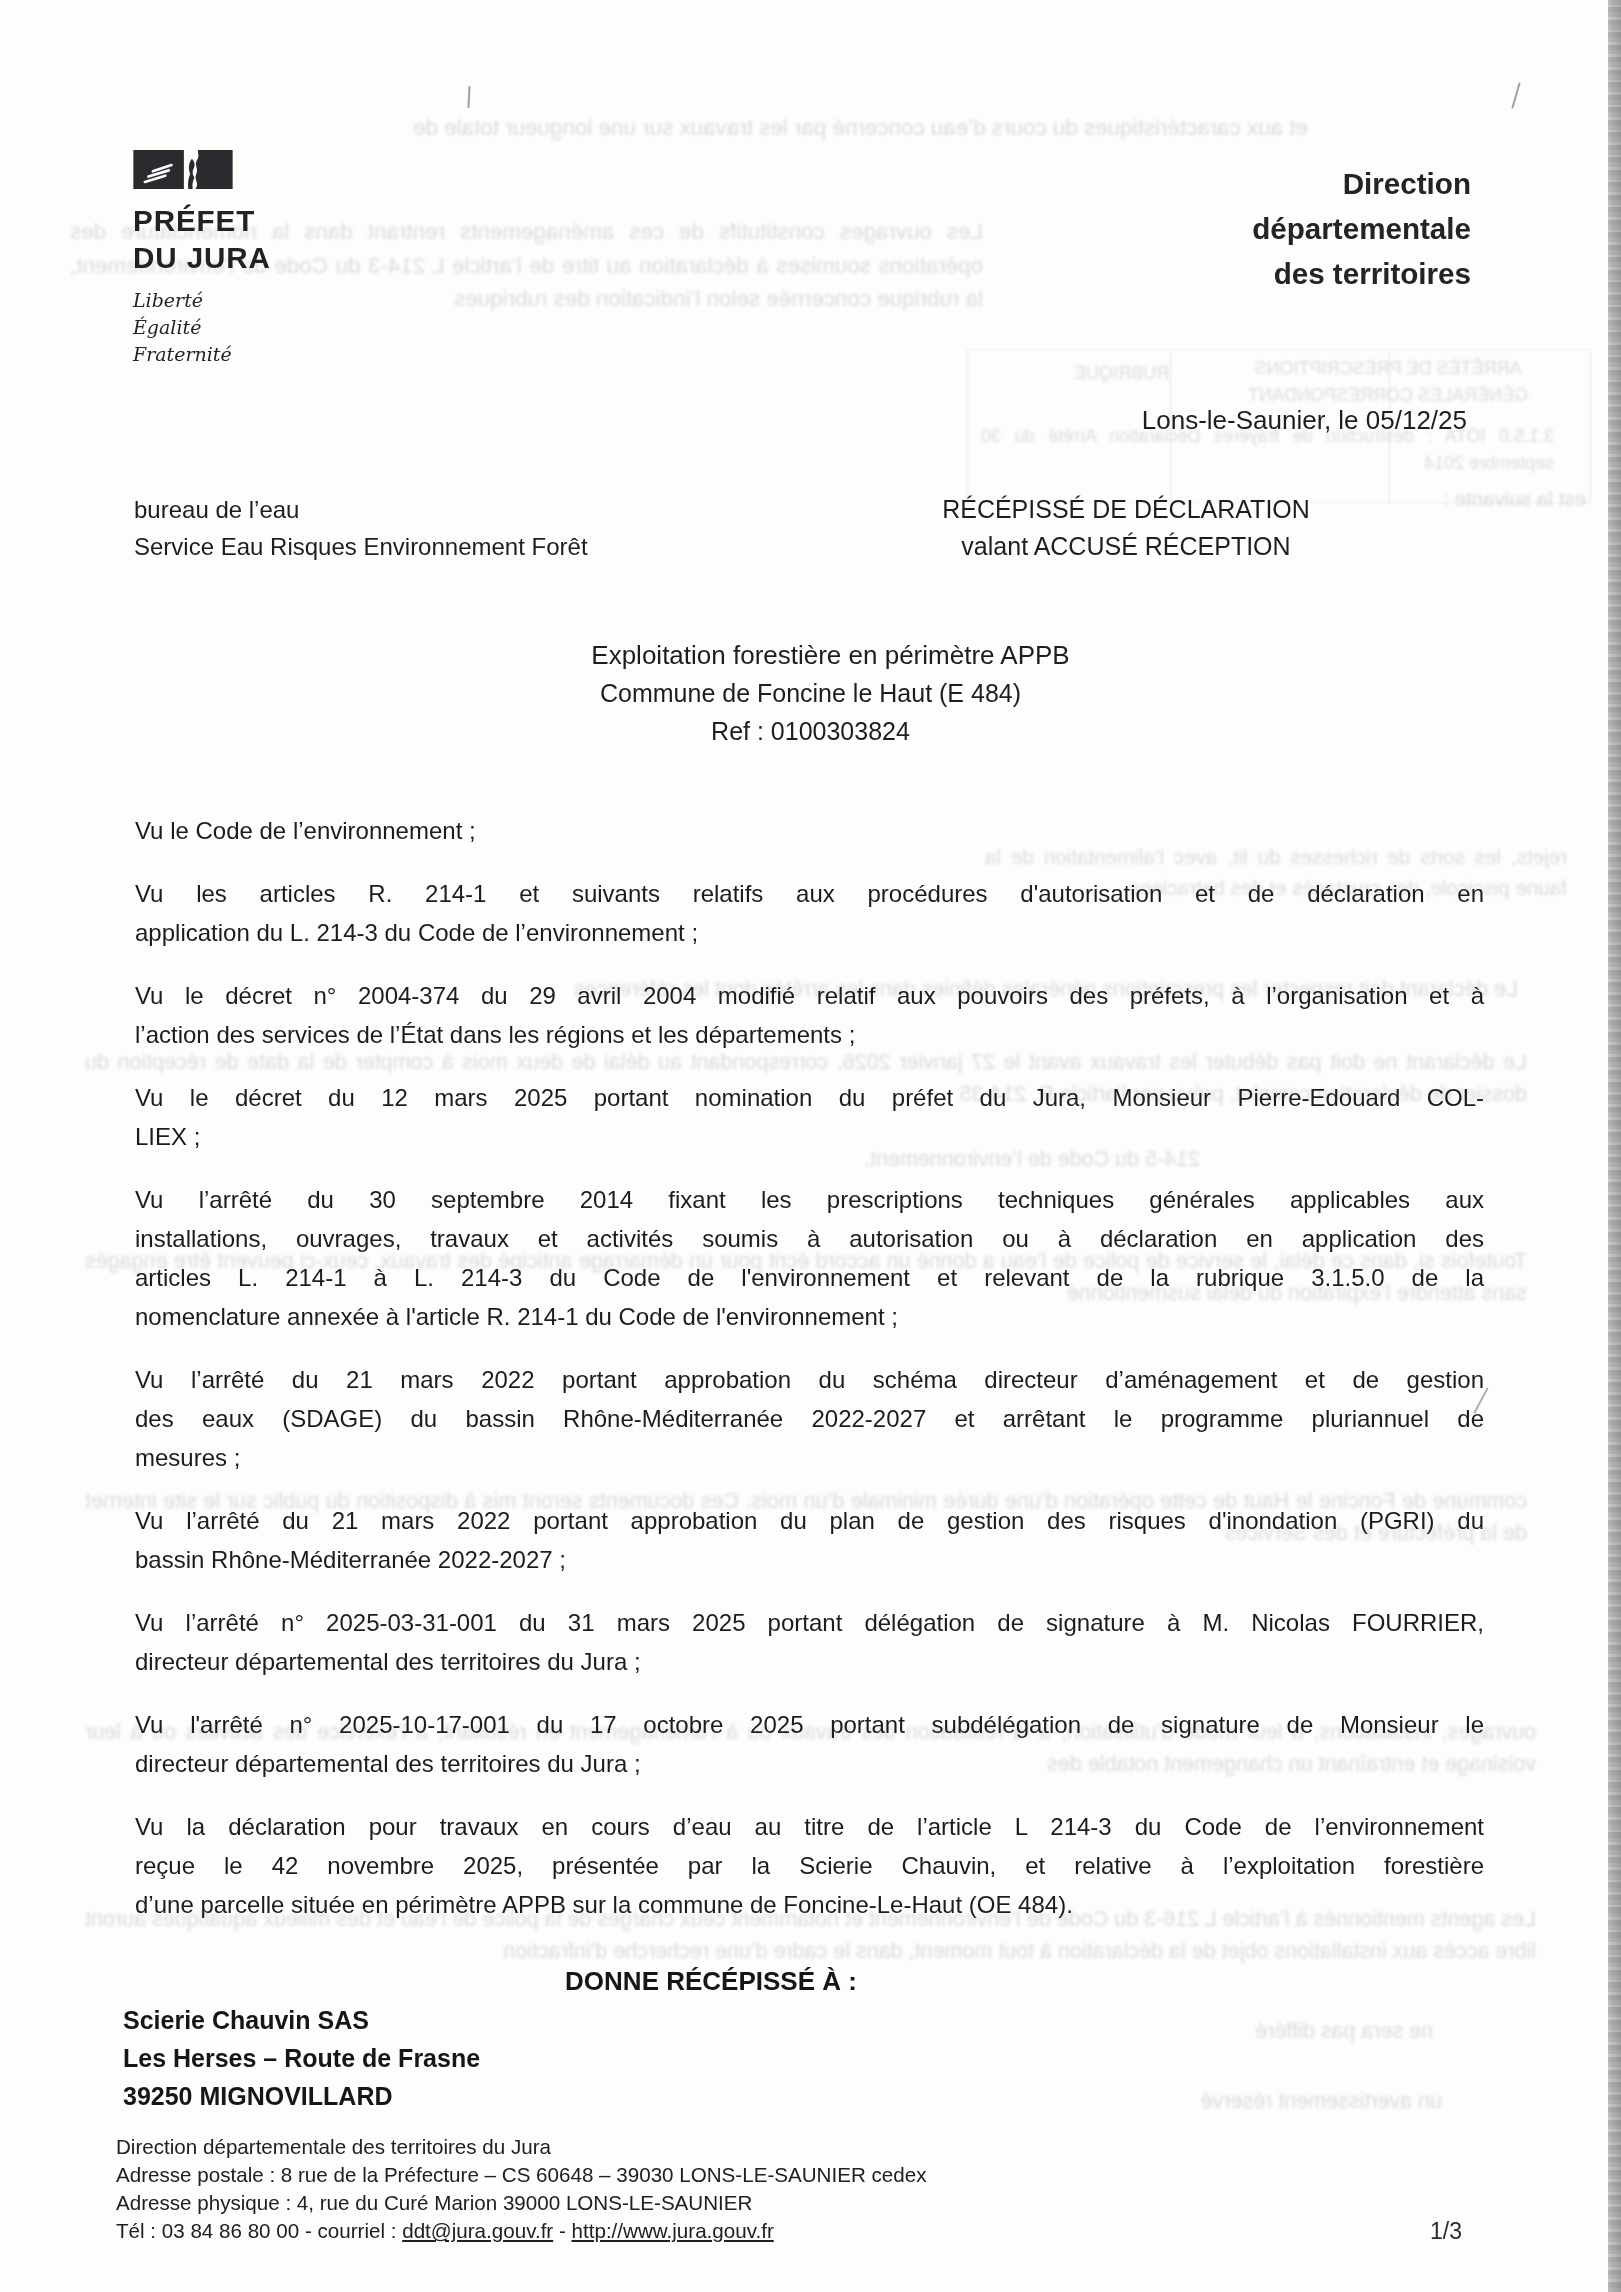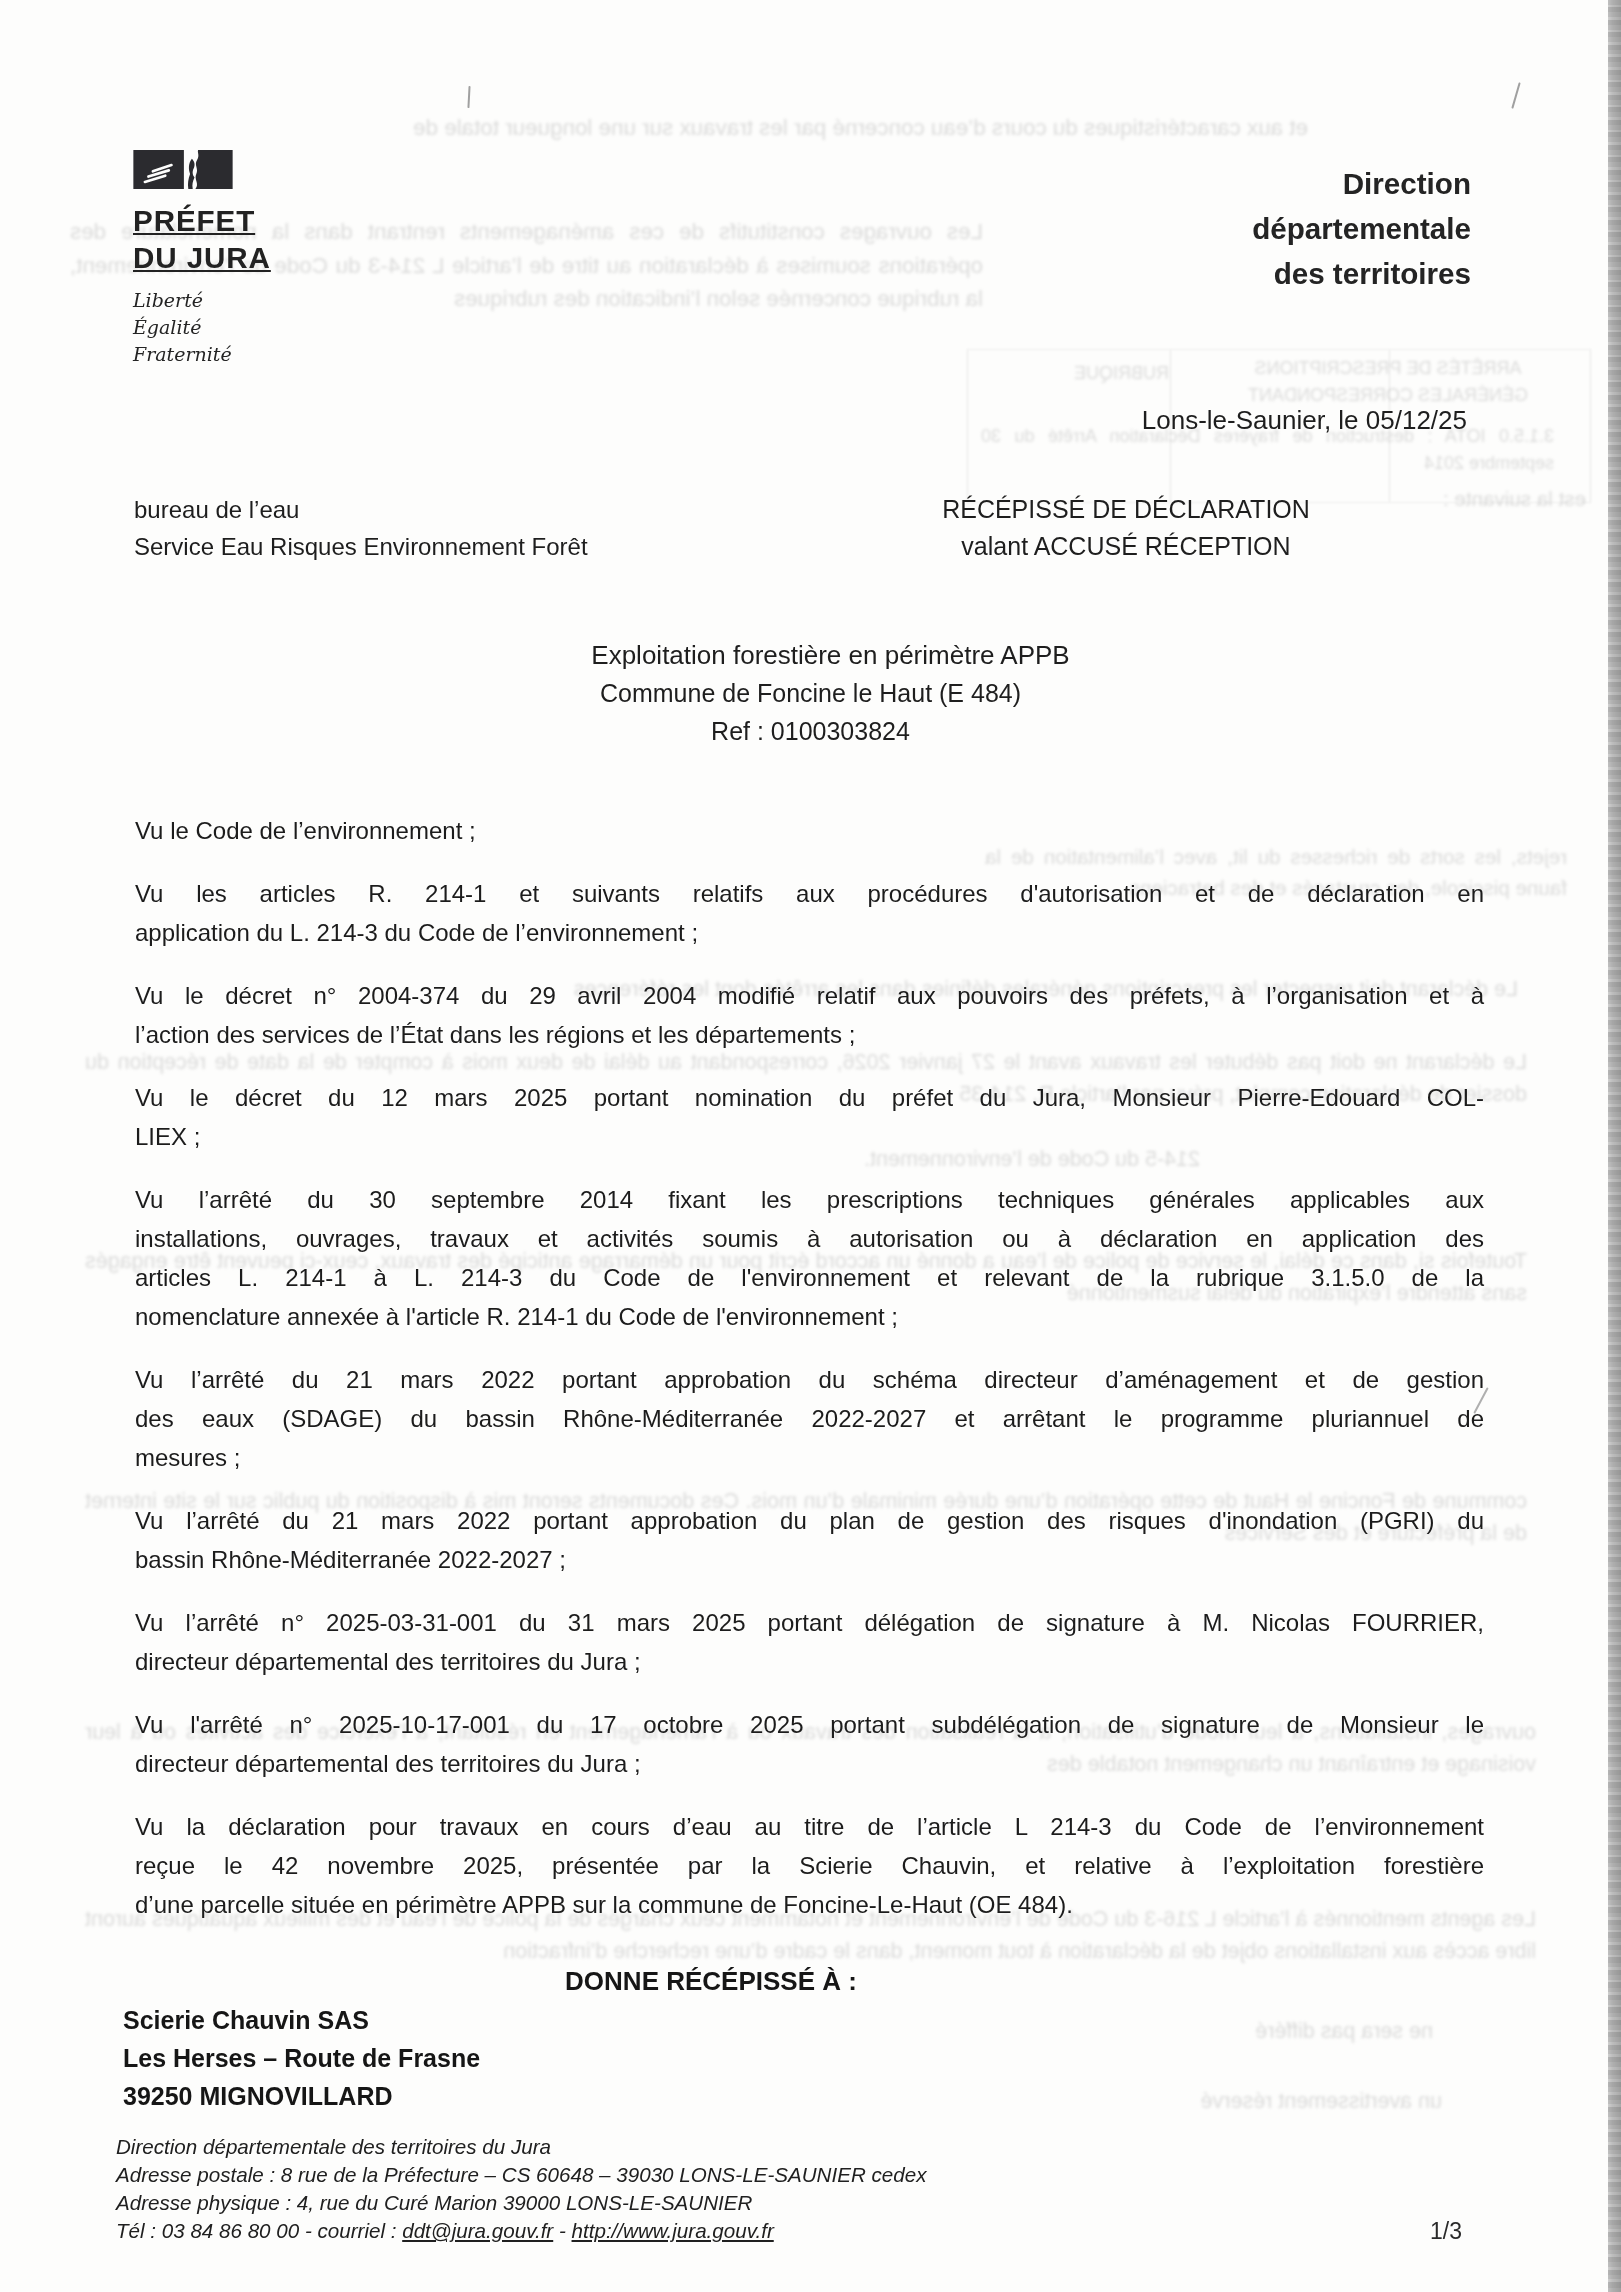--- a/index.html
+++ b/index.html
@@ -5,41 +5,41 @@
 <style>
   html,body{margin:0;padding:0;background:#e8e8e8;}
   .page{
     position:relative; width:1621px; height:2293px;
     background:#fdfdfc; overflow:hidden;
     font-family:"Liberation Sans",sans-serif; color:#1e1e1e;
   }
   
   .logo{position:absolute; left:133px; top:150px; width:322px;}
   .marianne{display:block;}
-  .prefet-name{margin-top:12.5px; font-weight:700; font-size:29.6px; line-height:37px; letter-spacing:0.9px; color:#222;text-decoration:underline;}
+  .prefet-name{margin-top:12.5px; font-weight:700; font-size:29.6px; line-height:37px; letter-spacing:0.9px; color:#222;}
   .motto{margin-top:11.6px; font-family:"DejaVu Serif",serif; font-style:italic; font-size:19px; line-height:27px; color:#242424;}
   
   .direction{position:absolute; right:150px; top:161px; text-align:right; font-weight:700; font-size:29.6px; line-height:45px; color:#242424;}
   .date{position:absolute; right:154px; top:405px; font-size:26px; color:#1e1e1e;}
   
   .service{position:absolute; left:134px; top:491px; font-size:24px; line-height:37px;}
   .recepisse{position:absolute; left:902px; top:491px; width:448px; text-align:center; font-size:25px; line-height:37px;}
   
   .subject{position:absolute; left:0; top:636px; width:1621px; text-align:center; font-size:25px; line-height:38px;}
   .subject-title{font-weight:400; font-size:26px;padding-left:40px;}
   
   .body-text{position:absolute; left:123px; right:137px; top:811px; font-size:24px; line-height:39px; color:#1c1c1c;}
   .para{margin:0 0 24px 12px;}
   .line{text-align:justify; text-align-last:justify;}
   .line.last{text-align-last:left;}
   
   .donne{position:absolute; left:0; top:1966px; width:1422px; text-align:center; font-weight:700; font-size:26px; color:#161616;}
   .recipient{position:absolute; left:123px; top:2001px; font-weight:700; font-size:25px; line-height:38px; color:#161616;}
   
-  .footer{position:absolute; left:116px; top:2133px; font-size:20.6px; line-height:28px; color:#202020;font-style:italic;}
+  .footer{position:absolute; left:116px; top:2133px; font-size:20.6px; line-height:28px; color:#202020;}
   .footer .u{text-decoration:underline;}
   .pagenum{position:absolute; left:1430px; top:2218px; font-size:23px; color:#2a2a2a;}
   
   .scan-edge{
     position:absolute; right:0; top:0; width:13.4px; height:2293px;
     background:
       linear-gradient(90deg, rgba(255,255,255,0) 0%, rgba(0,0,0,.10) 35%, rgba(0,0,0,.22) 100%),
       repeating-linear-gradient(180deg,#b5b5b5 0 4.5px,#c7c7c7 4.5px 7.2px,#a9a9a9 7.2px 12.5px);
     opacity:.85;
   }

